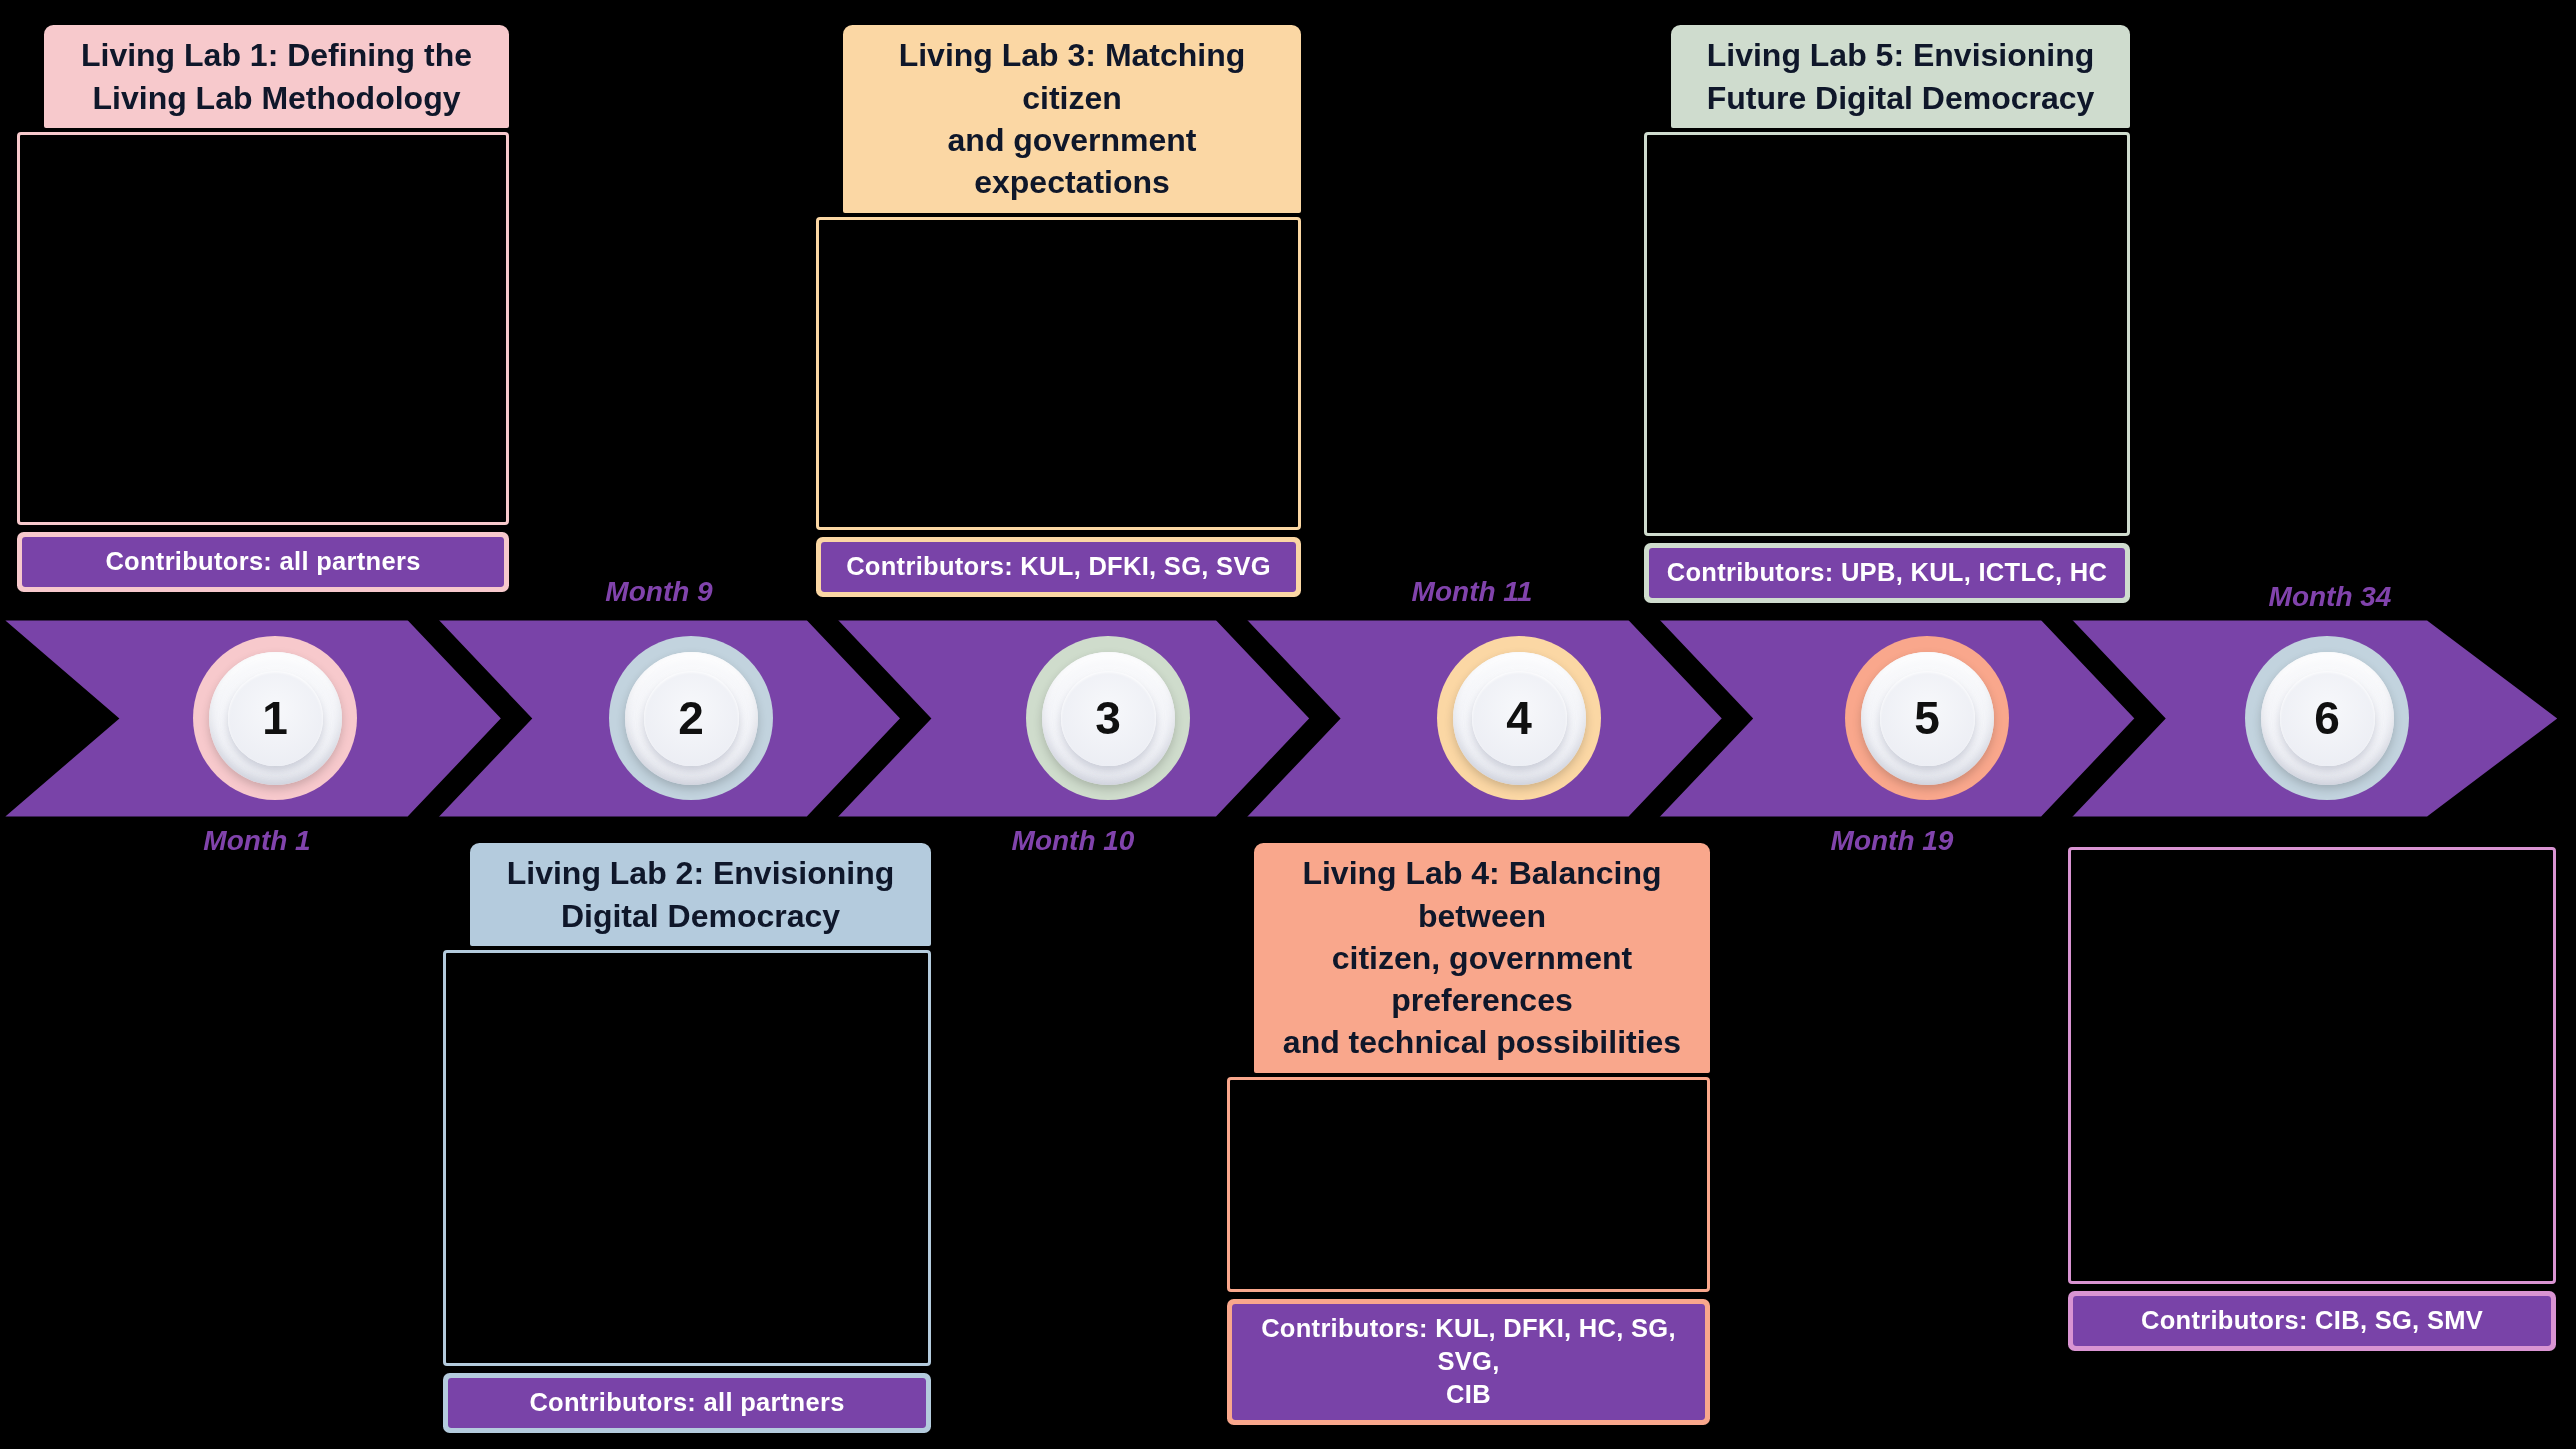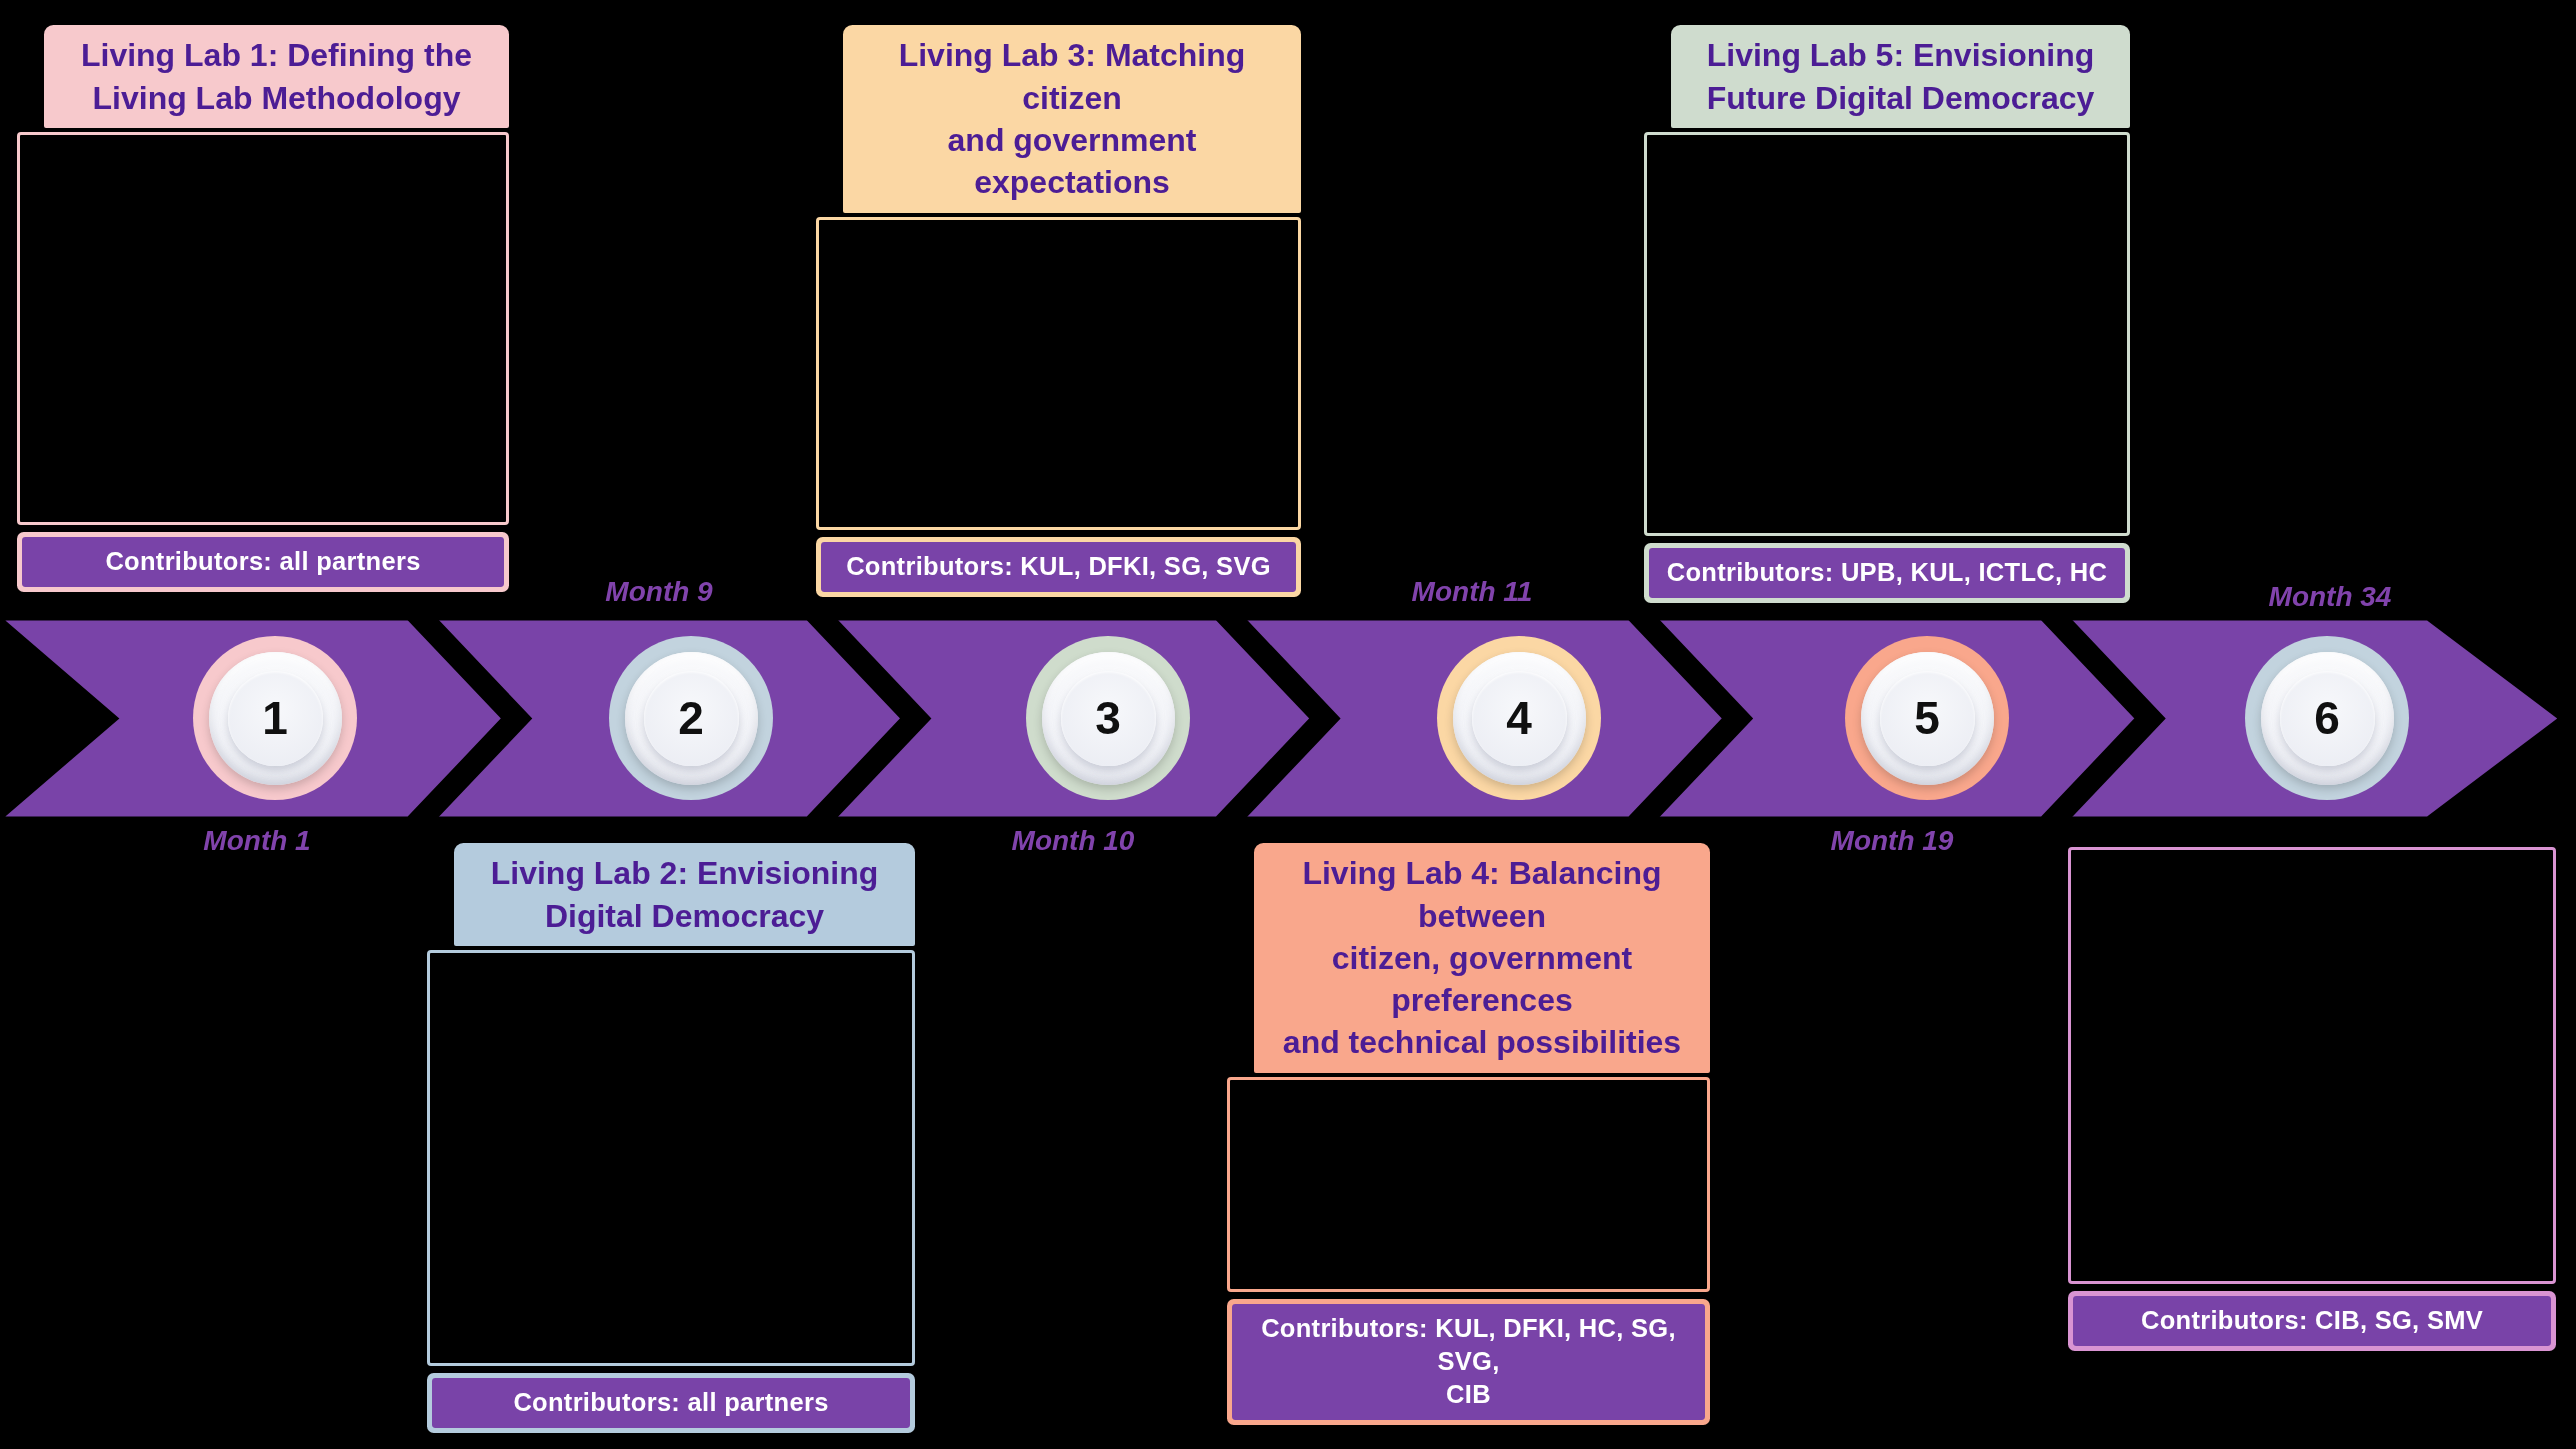--- a/index.html
+++ b/index.html
@@ -7,41 +7,41 @@
     position:relative;width:2576px;height:1449px;background:#000;overflow:hidden;
     font-family:"Liberation Sans", sans-serif;
   }
   
   .card{position:absolute;display:flex;flex-direction:column;}
   .card-header{
     background:var(--accent);
     border-radius:9.4px 9.4px 2px 2px;
     display:flex;align-items:center;justify-content:center;
     text-align:center;white-space:pre-line;
-    font-weight:bold;font-size:32px;line-height:1.32;color:#4c1d95;
+    font-weight:bold;font-size:32px;line-height:1.32;color:#0f172a;
     padding:9.4px 10.7px;
     margin-left:27px;
   }
   .card-body{
     flex:1;margin-top:4px;
     border:3.4px solid var(--accent);
     border-radius:4px;background:transparent;
   }
   .card-footer{
     margin-top:6.7px;background:var(--accent);
     border-radius:6.7px;padding:5.4px;font-weight:bold;
   }
   .footer-inner{
     background:var(--tl-band);border-radius:3.4px;
     color:#fff;font-size:25.5px;line-height:1.3;
     padding:8px 6.7px;text-align:center;white-space:pre-line;
     letter-spacing:0.3px;
   }
   .pos-l1{left:17px;top:25px;width:492px;height:567px;}
-  .pos-l2{left:427px;top:843px;width:488px;height:590px;}
+  .pos-l2{left:443px;top:843px;width:488px;height:590px;}
   .pos-l3{left:816px;top:25px;width:485px;height:572px;}
   .pos-l4{left:1227px;top:843px;width:483px;height:582px;}
   .pos-l5{left:1644px;top:25px;width:486px;height:578px;}
   .pos-l67{left:2068px;top:843px;width:488px;height:508px;}
   
   .timeline-svg{position:absolute;left:0;top:0;width:2576px;height:1449px;}
   .milestone{
     position:absolute;width:164px;height:164px;border-radius:50%;
     background:var(--ring);top:636px;
     display:flex;align-items:center;justify-content:center;

